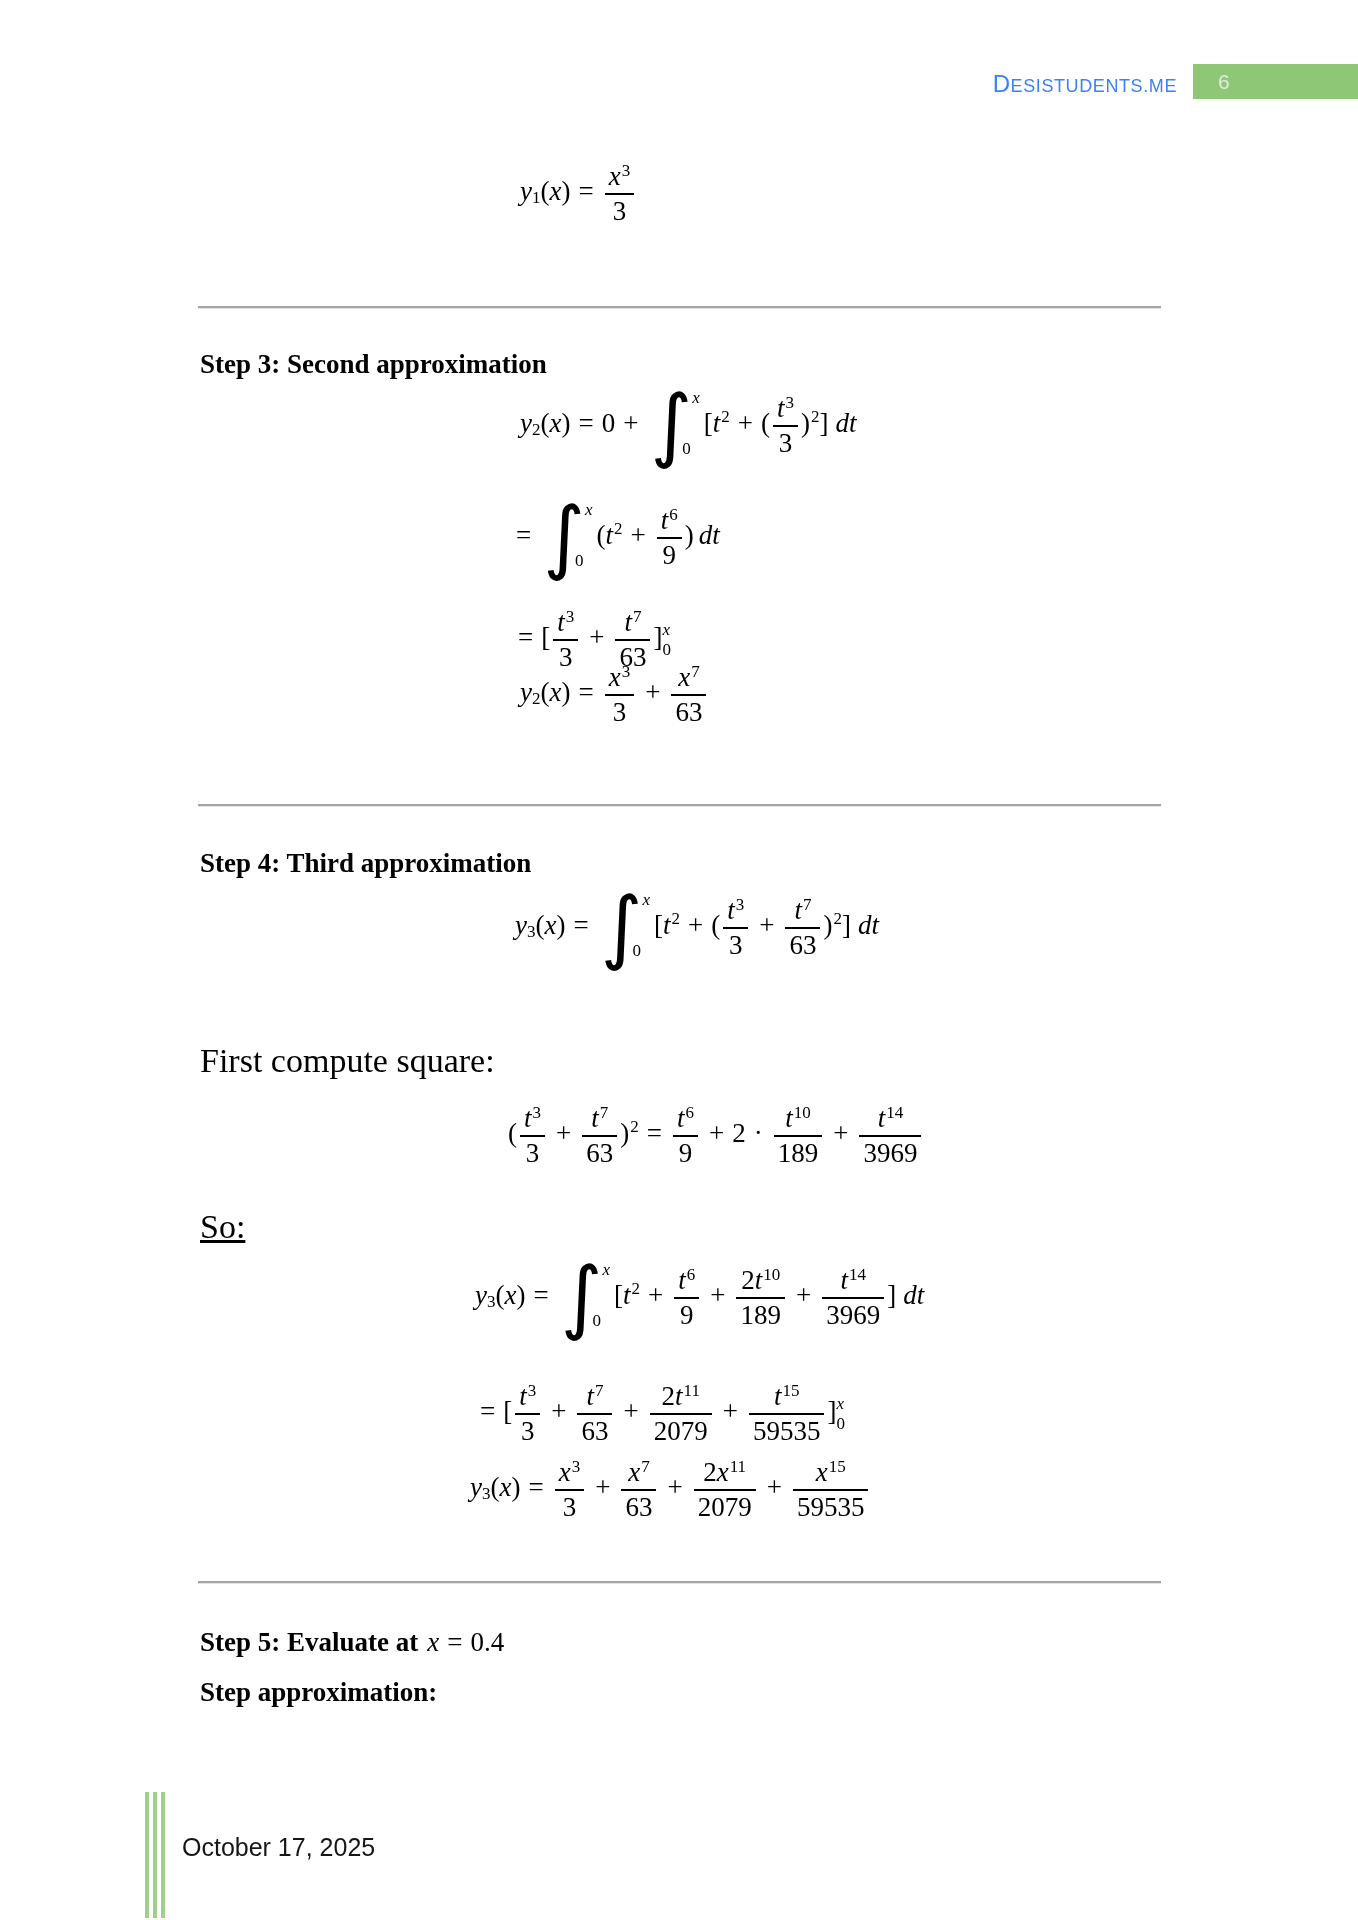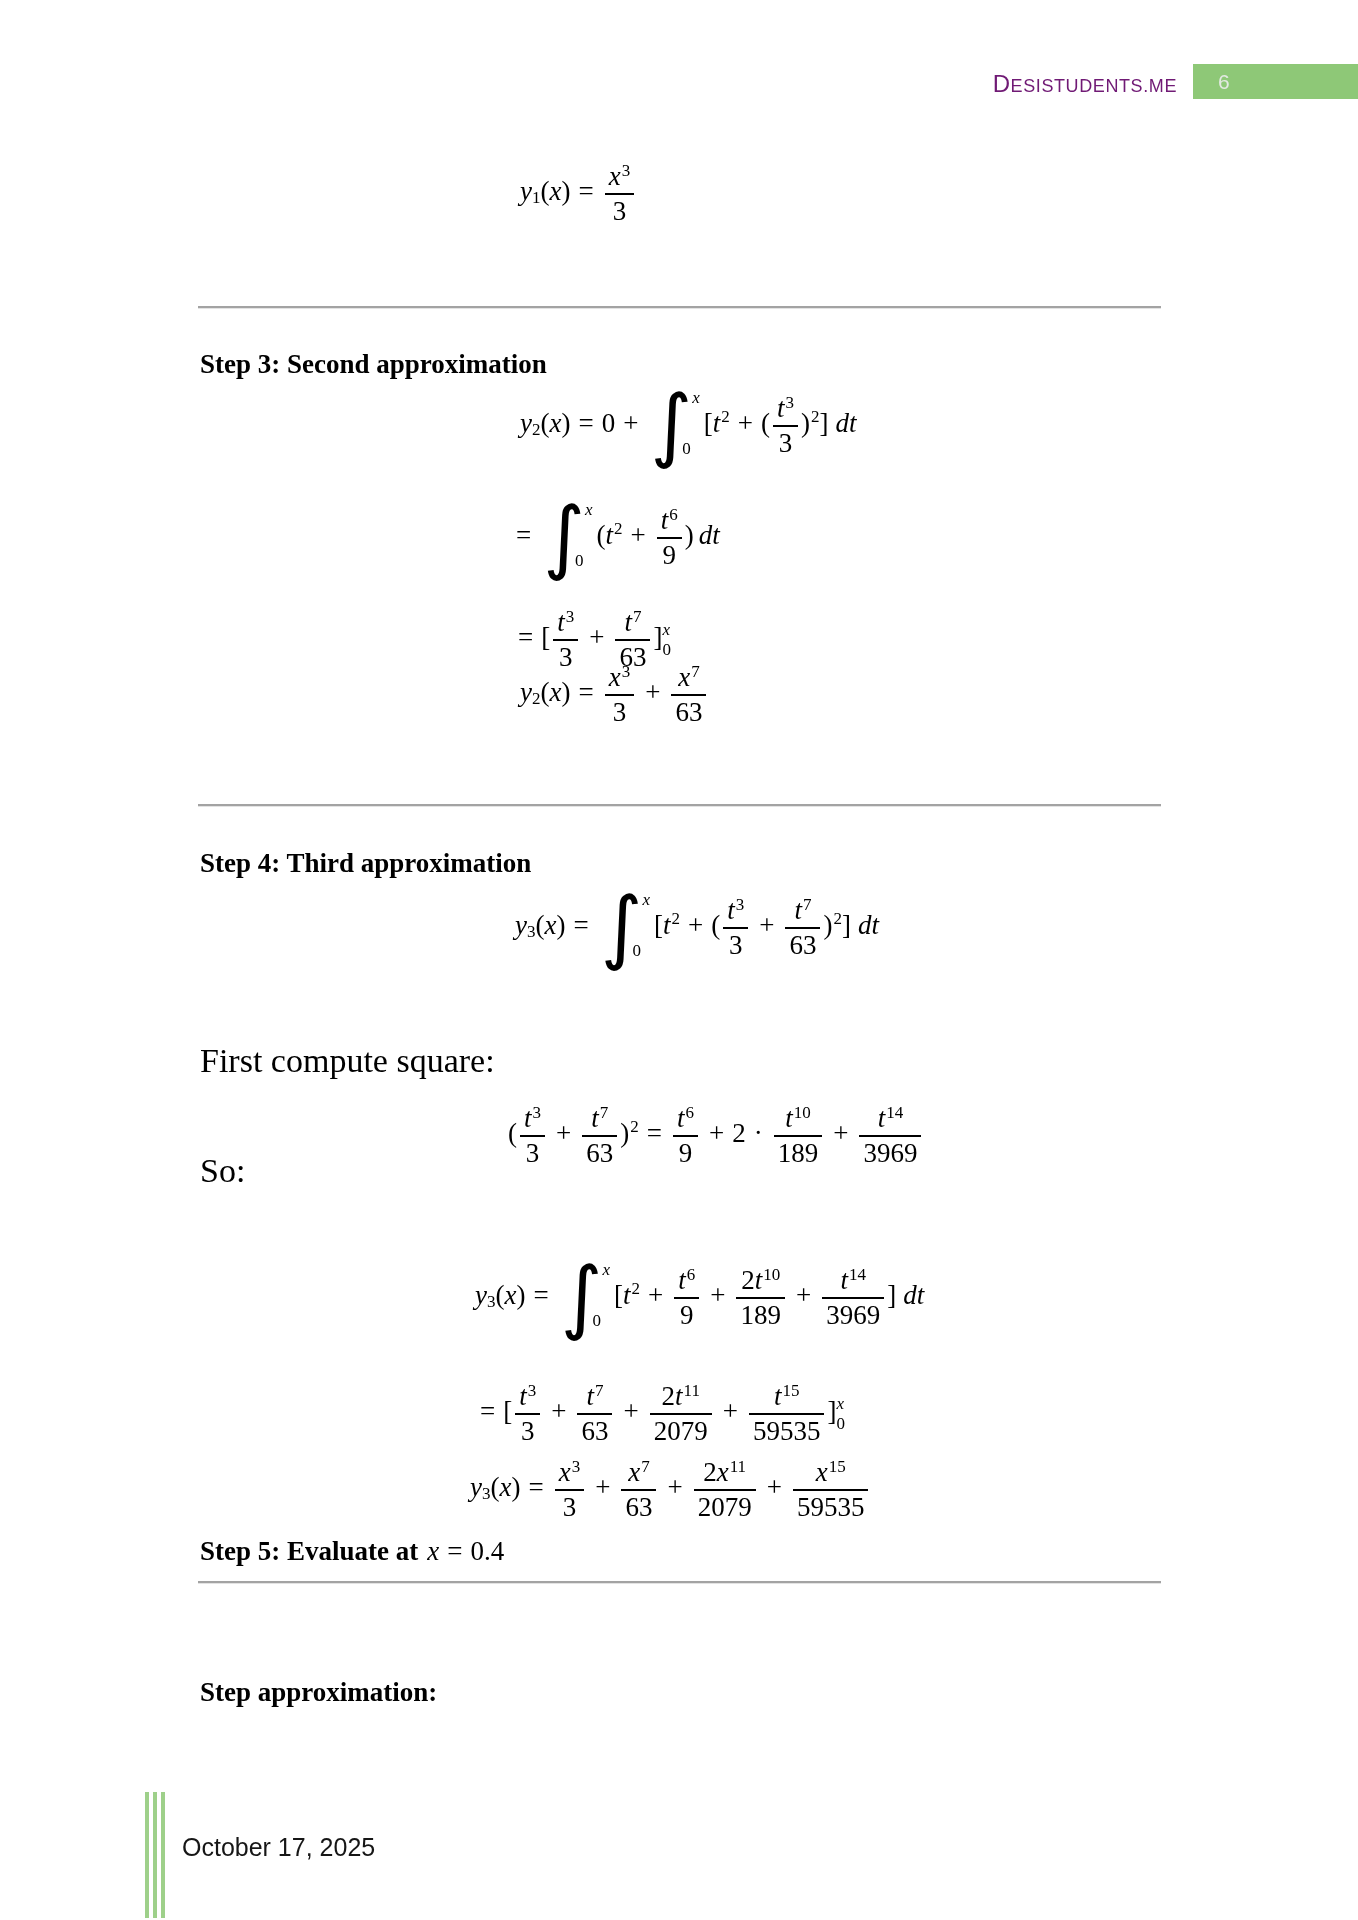--- a/index.html
+++ b/index.html
@@ -44,21 +44,21 @@
   .footer-lines{position:absolute;left:145px;top:1792px;display:flex;gap:4px;}
   .footer-lines i{display:block;width:4px;height:126px;}
   .date{position:absolute;left:182px;top:1833px;font-family:"Liberation Sans",sans-serif;
         font-size:25px;color:#161616;}
 </style>
 </head>
 <body>
 
 <div class="page">
 
-  <span class="brand" style="color: #701a75;">DESISTUDENTS.ME</span>
+  <span class="brand" style="color: #3b82f6;">DESISTUDENTS.ME</span>
   <div class="badge" style="background: rgb(142, 200, 119);">
     <span>6</span>
   </div>
 
   <div class="math" style="left:520px;top:150px;"><span class="mi">y</span><span class="msub">1</span><span class="mn">(</span><span class="mi">x</span><span class="mn">)</span><span class="mo">=</span><span class="mfrac"><span class="num"><span class="mi">x</span><span class="msup">3</span></span><span class="den"><span class="mn">3</span></span></span></div>
 
   <div class="hr" style="top:306px;"></div>
 
   <div class="h2" style="top:337px;">Step 3: Second approximation</div>
 
@@ -91,38 +91,38 @@
         <span class="ilim">
           <span class="ihi"><span class="mi">x</span></span>
           <span class="ilo"><span class="mn">0</span></span>
         </span>
       </span><span class="mn">[</span><span class="mi">t</span><span class="msup">2</span><span class="mo">+</span><span class="mn">(</span><span class="mfrac"><span class="num"><span class="mi">t</span><span class="msup">3</span></span><span class="den"><span class="mn">3</span></span></span><span class="mo">+</span><span class="mfrac"><span class="num"><span class="mi">t</span><span class="msup">7</span></span><span class="den"><span class="mn">63</span></span></span><span class="mn">)</span><span class="msup">2</span><span class="mn">]</span><span style="display: inline-block; width: 7px;"></span><span class="mi">dt</span></div>
 
   <div class="body-text" style="top:1042px;">First compute square:</div>
 
   <div class="math" style="left:508px;top:1092px;"><span class="mn">(</span><span class="mfrac"><span class="num"><span class="mi">t</span><span class="msup">3</span></span><span class="den"><span class="mn">3</span></span></span><span class="mo">+</span><span class="mfrac"><span class="num"><span class="mi">t</span><span class="msup">7</span></span><span class="den"><span class="mn">63</span></span></span><span class="mn">)</span><span class="msup">2</span><span class="mo">=</span><span class="mfrac"><span class="num"><span class="mi">t</span><span class="msup">6</span></span><span class="den"><span class="mn">9</span></span></span><span class="mo">+</span><span class="mn">2</span><span class="mo">·</span><span class="mfrac"><span class="num"><span class="mi">t</span><span class="msup">10</span></span><span class="den"><span class="mn">189</span></span></span><span class="mo">+</span><span class="mfrac"><span class="num"><span class="mi">t</span><span class="msup">14</span></span><span class="den"><span class="mn">3969</span></span></span></div>
 
-  <div class="body-text" style="top:1152px;">So:</div>
+  <div class="body-text" style="top:1208px;text-decoration:underline;">So:</div>
 
   <div class="math" style="left:475px;top:1254px;"><span class="mi">y</span><span class="msub">3</span><span class="mn">(</span><span class="mi">x</span><span class="mn">)</span><span class="mo">=</span><span class="mint">
         <span class="isign">∫</span>
         <span class="ilim">
           <span class="ihi"><span class="mi">x</span></span>
           <span class="ilo"><span class="mn">0</span></span>
         </span>
       </span><span class="mn">[</span><span class="mi">t</span><span class="msup">2</span><span class="mo">+</span><span class="mfrac"><span class="num"><span class="mi">t</span><span class="msup">6</span></span><span class="den"><span class="mn">9</span></span></span><span class="mo">+</span><span class="mfrac"><span class="num"><span class="mn">2</span><span class="mi">t</span><span class="msup">10</span></span><span class="den"><span class="mn">189</span></span></span><span class="mo">+</span><span class="mfrac"><span class="num"><span class="mi">t</span><span class="msup">14</span></span><span class="den"><span class="mn">3969</span></span></span><span class="mn">]</span><span style="display: inline-block; width: 7px;"></span><span class="mi">dt</span></div>
   <div class="math" style="left:472px;top:1370px;"><span class="mo">=</span><span class="mn">[</span><span class="mfrac"><span class="num"><span class="mi">t</span><span class="msup">3</span></span><span class="den"><span class="mn">3</span></span></span><span class="mo">+</span><span class="mfrac"><span class="num"><span class="mi">t</span><span class="msup">7</span></span><span class="den"><span class="mn">63</span></span></span><span class="mo">+</span><span class="mfrac"><span class="num"><span class="mn">2</span><span class="mi">t</span><span class="msup">11</span></span><span class="den"><span class="mn">2079</span></span></span><span class="mo">+</span><span class="mfrac"><span class="num"><span class="mi">t</span><span class="msup">15</span></span><span class="den"><span class="mn">59535</span></span></span><span class="mn">]</span><span class="mss">
         <span><span class="mi">x</span></span>
         <span><span class="mn">0</span></span>
       </span></div>
   <div class="math" style="left:470px;top:1446px;"><span class="mi">y</span><span class="msub">3</span><span class="mn">(</span><span class="mi">x</span><span class="mn">)</span><span class="mo">=</span><span class="mfrac"><span class="num"><span class="mi">x</span><span class="msup">3</span></span><span class="den"><span class="mn">3</span></span></span><span class="mo">+</span><span class="mfrac"><span class="num"><span class="mi">x</span><span class="msup">7</span></span><span class="den"><span class="mn">63</span></span></span><span class="mo">+</span><span class="mfrac"><span class="num"><span class="mn">2</span><span class="mi">x</span><span class="msup">11</span></span><span class="den"><span class="mn">2079</span></span></span><span class="mo">+</span><span class="mfrac"><span class="num"><span class="mi">x</span><span class="msup">15</span></span><span class="den"><span class="mn">59535</span></span></span></div>
 
   <div class="hr" style="top:1581px;"></div>
 
-  <div class="h2" style="top:1524px;"><span>Step 5: Evaluate at</span><span class="math-inline"><span class="mi">x</span><span class="mo">=</span><span class="mn">0.4</span></span></div>
+  <div class="h2" style="top:1615px;"><span>Step 5: Evaluate at</span><span class="math-inline"><span class="mi">x</span><span class="mo">=</span><span class="mn">0.4</span></span></div>
 
   <div class="h2" style="top:1665px;">Step approximation:</div>
 
   <div class="footer-lines">
       <i style="background: rgb(158, 208, 138);"></i>
       <i style="background: rgb(158, 208, 138);"></i>
       <i style="background: rgb(158, 208, 138);"></i>
     </div>
   <div class="date">October 17, 2025</div>
 

